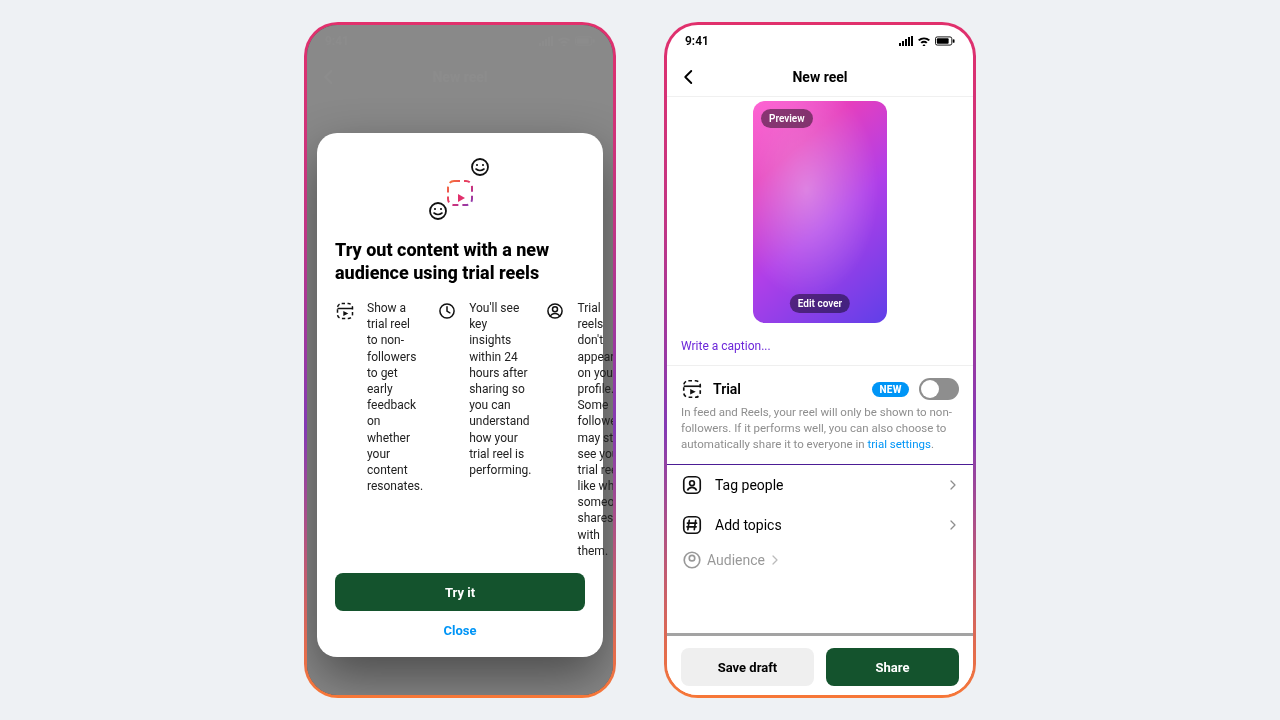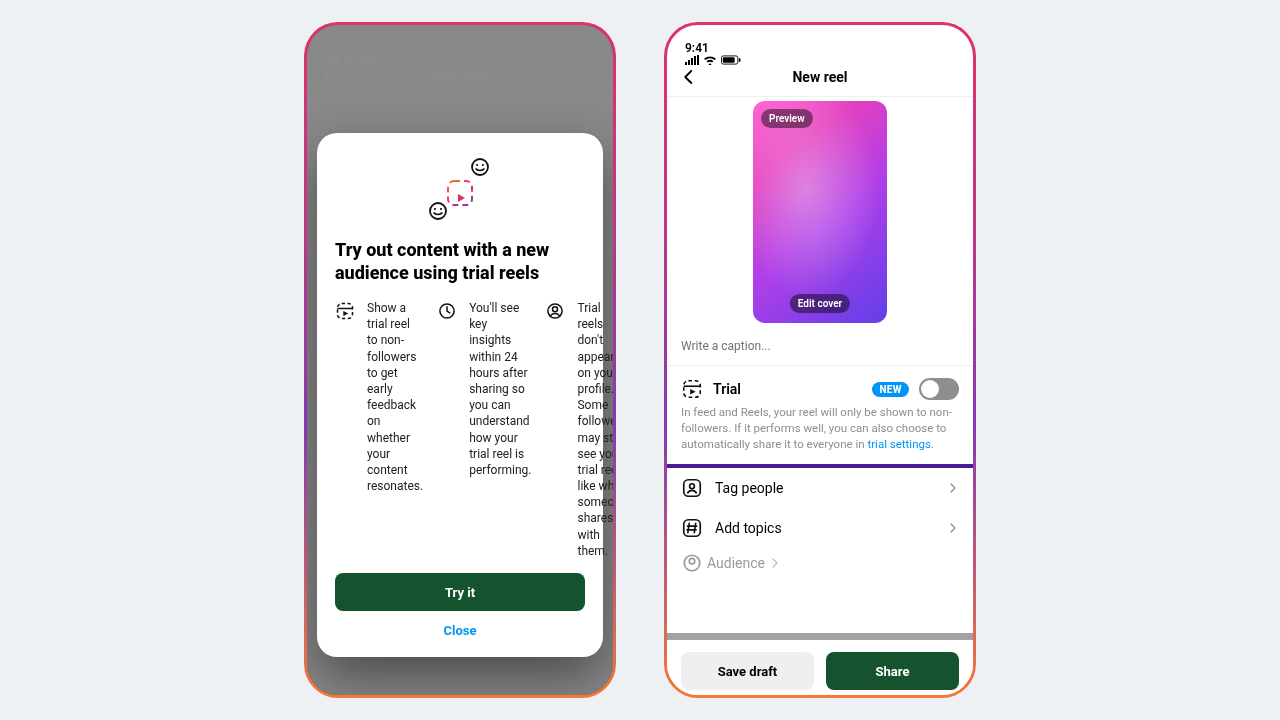--- a/index.html
+++ b/index.html
@@ -37,22 +37,22 @@
   .left .dim-layer {
     position: absolute; inset: 0; background: rgba(0,0,0,0.45);
     pointer-events: none;
   }
   .left .bg-screen {
     position: absolute; inset: 0; background: #fafafa;
     display: flex; flex-direction: column;
   }
 
   .status-bar {
-    height: 26px; display: flex; justify-content: space-between;
-    padding: 16px 18px; font-size: 12px; font-weight: 600; flex-direction: column;
+    height: 26px; display: flex; align-items: center; justify-content: space-between;
+    padding: 16px 18px; font-size: 12px; font-weight: 600;
   }
   .status-icons { display: flex; align-items: center; gap: 4px; }
   .left .status-bar { color: #fff; }
   .right .status-bar { color: #000; }
 
   .nav-bar {
     height: 40px; display: flex; align-items: center; justify-content: center;
     position: relative; border-bottom: 1px solid rgba(0,0,0,0.06);
   }
   .nav-bar .back {
@@ -108,26 +108,26 @@
     mix-blend-mode: screen;
   }
   .chip {
     position: absolute; color: #fff; font-size: 10px; font-weight: 600;
     background: rgba(0,0,0,0.45); border-radius: 12px; padding: 4px 8px;
   }
   .chip.top { top: 8px; left: 8px; }
   .chip.bot { bottom: 10px; left: 50%; transform: translateX(-50%); }
 
   .caption {
-    padding: 10px 14px 12px; color: #737373; font-size: 12px;
+    padding: 10px 14px 12px; color: #6d28d9; font-size: 12px;
     border-bottom: 1px solid #efefef;
   }
 
   .section {
-    padding: 12px 14px; border-bottom: 4px solid #4c1d95;
+    padding: 12px 14px; border-bottom: 1px solid #4c1d95;
   }
   .row {
     display: flex; align-items: center; gap: 10px;
   }
   .row .ricon { flex: 0 0 22px; height: 22px; }
   .row .rlabel { font-size: 14px; font-weight: 600; flex: 1; }
   .badge-new {
     background: #0095f6; color: #fff; font-size: 10px; font-weight: 800;
     border-radius: 999px; padding: 2px 7px; letter-spacing: 0.4px;
   }
@@ -145,21 +145,21 @@
 
   .list-row {
     display: flex; align-items: center; gap: 12px; height: 40px; padding: 0 14px; justify-content: center;
   }
   .list-row .rlabel { font-size: 14px; flex: 1; }
   .list-row .chev { color: #8e8e8e; }
 
   .bottom-bar {
     position: absolute; left: 0; right: 0; bottom: 0; height: 62px;
     padding: 12px 14px; display: flex; gap: 12px;
-    background: #fff; border-top: 7px solid #a3a3a3;
+    background: #fff; border-top: 3px solid #a3a3a3;
   }
   .btn-secondary { background: #efefef; color: #000; }
   .bottom-bar .btn { flex: 1; border-radius: 8px; }
 
   .audience-row {
     display: flex; align-items: center; gap: 4px; height: 30px; padding: 0 14px;
     color: #555; font-size: 14px; opacity: 0.6;
   }
 
   

